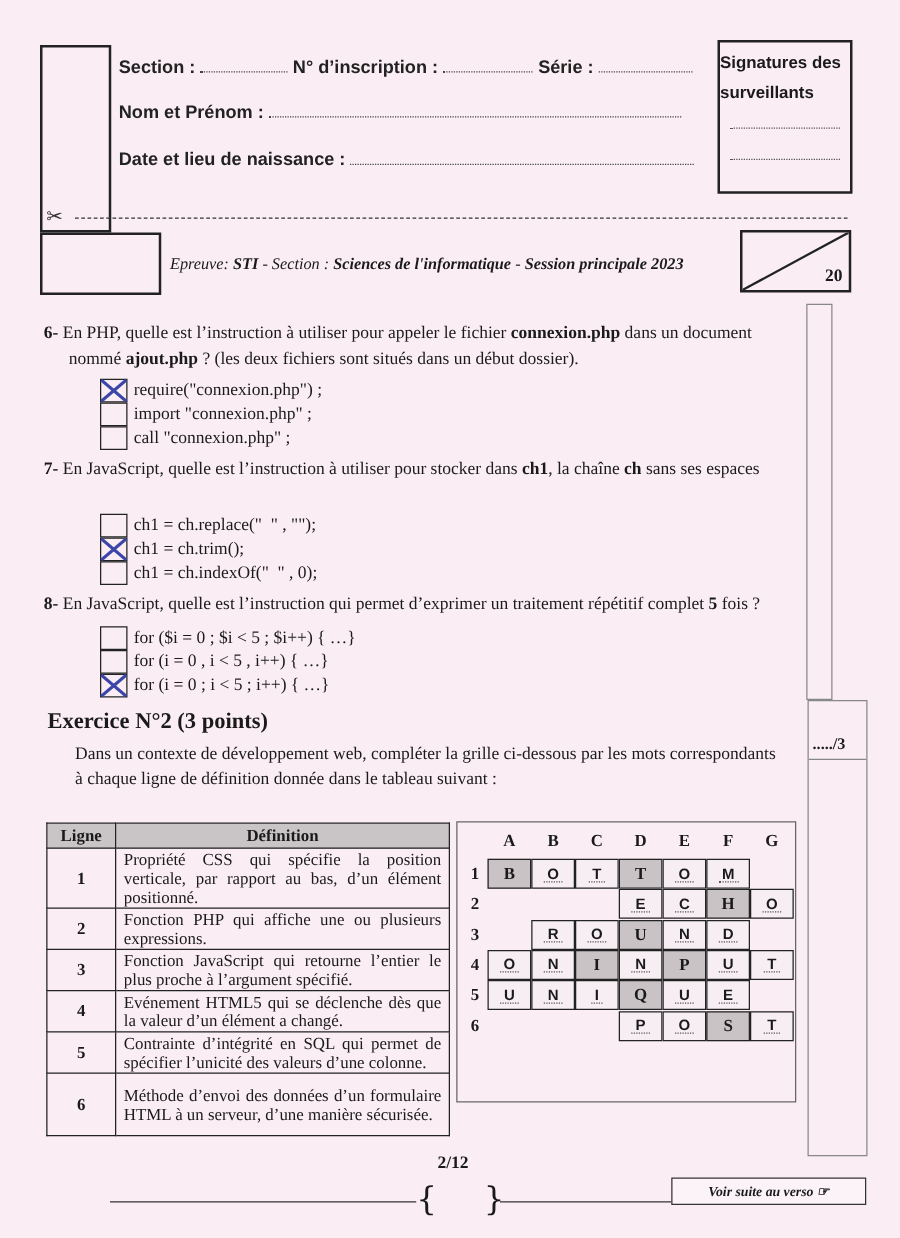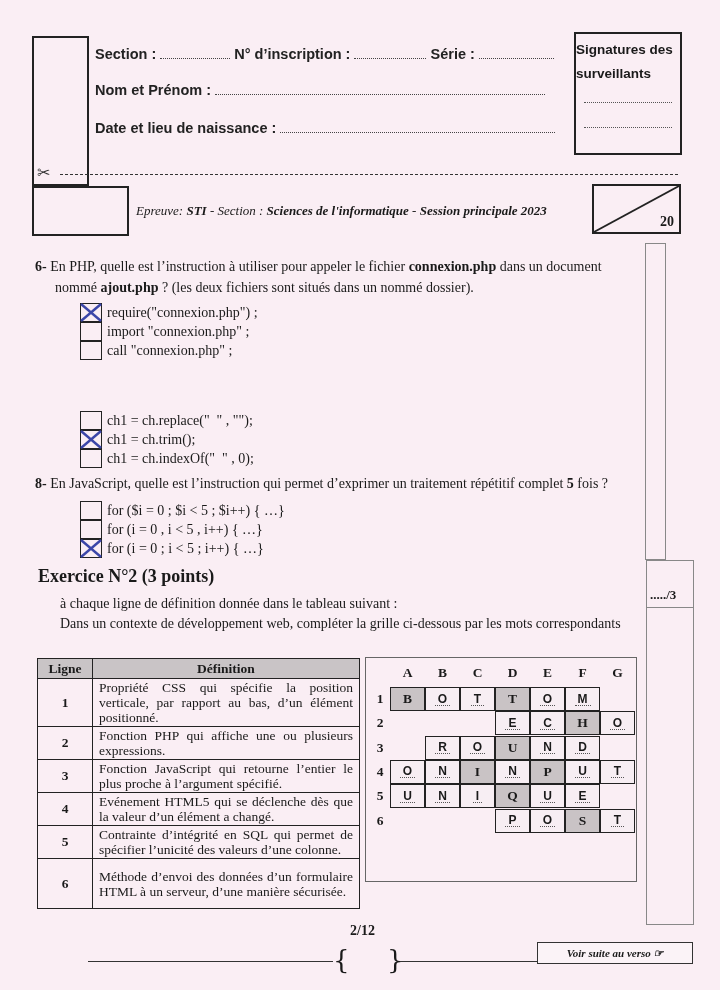--- a/index.html
+++ b/index.html
@@ -103,21 +103,21 @@
   <div class="abs" style="left:3px;top:26px;font-size:13px;font-weight:bold;white-space:nowrap;">...../3</div>
   <div class="abs" style="left:0;top:46px;width:46px;border-top:1px solid #888;"></div>
 </div>
 
 <div class="abs q" style="left:35px;top:256px;width:605px;">
   <div style="white-space:nowrap;">
     <span class="qnum">6-</span>
     <span>En PHP, quelle est l’instruction à utiliser pour appeler le fichier </span><b>connexion.php</b><span> dans un document</span>
   </div>
   <div style="padding-left:20px;white-space:nowrap;">
-    <span>nommé </span><b>ajout.php</b><span> ? (les deux fichiers sont situés dans un nommé dossier).</span>
+    <span>nommé </span><b>ajout.php</b><span> ? (les deux fichiers sont situés dans un début dossier).</span>
   </div>
 </div>
 <div class="opt" style="left:80px;top:304px;">
   <span class="cb checked">
       <svg width="24" height="21">
         <line x1="2" y1="2" x2="22" y2="19" stroke="#3b46a8" stroke-width="2.4"></line>
         <line x1="22" y1="2" x2="2" y2="19" stroke="#3b46a8" stroke-width="2.4"></line>
       </svg>
     </span>
   <span>require("connexion.php") ;</span>
@@ -125,20 +125,24 @@
 <div class="opt" style="left:80px;top:323px;">
   <span class="cb"></span>
   <span>import "connexion.php" ;</span>
 </div>
 <div class="opt" style="left:80px;top:342px;">
   <span class="cb"></span>
   <span>call "connexion.php" ;</span>
 </div>
 
 <div class="abs q" style="left:35px;top:365px;width:605px;">
+  <div style="white-space:nowrap;">
+    <span class="qnum">7-</span>
+    <span>En JavaScript, quelle est l’instruction à utiliser pour stocker dans </span><b>ch1</b><span>, la chaîne </span><b>ch</b><span> sans ses espaces</span>
+  </div>
 </div>
 <div class="opt" style="left:80px;top:412px;">
   <span class="cb"></span>
   <span style="white-space:pre;">ch1 = ch.replace("  " , "");</span>
 </div>
 <div class="opt" style="left:80px;top:431px;">
   <span class="cb checked">
       <svg width="24" height="21">
         <line x1="2" y1="2" x2="22" y2="19" stroke="#3b46a8" stroke-width="2.4"></line>
         <line x1="22" y1="2" x2="2" y2="19" stroke="#3b46a8" stroke-width="2.4"></line>
@@ -168,22 +172,22 @@
       <svg width="24" height="21">
         <line x1="2" y1="2" x2="22" y2="19" stroke="#3b46a8" stroke-width="2.4"></line>
         <line x1="22" y1="2" x2="2" y2="19" stroke="#3b46a8" stroke-width="2.4"></line>
       </svg>
     </span>
   <span>for (i = 0 ; i &lt; 5 ; i++) { …}</span>
 </div>
 
 <div class="abs ex-title" style="left:38px;top:566px;">Exercice N°2 (3 points)</div>
 <div class="abs body14" style="left:60px;top:594px;width:585px;">
+  <div style="white-space:nowrap;">Dans un contexte de développement web, compléter la grille ci-dessous par les mots correspondants</div>
   <div>à chaque ligne de définition donnée dans le tableau suivant :</div>
-  <div style="white-space:nowrap;">Dans un contexte de développement web, compléter la grille ci-dessous par les mots correspondants</div>
 </div>
 
 <table class="abs defs" style="left:37px;top:658px;">
   <thead>
     <tr>
       <th>Ligne</th>
       <th>Définition</th>
     </tr>
   </thead>
   <tbody>

